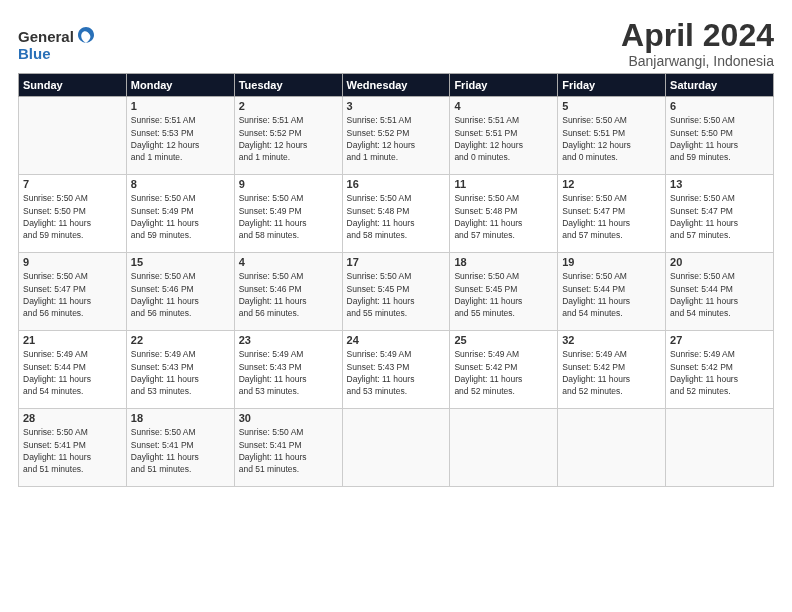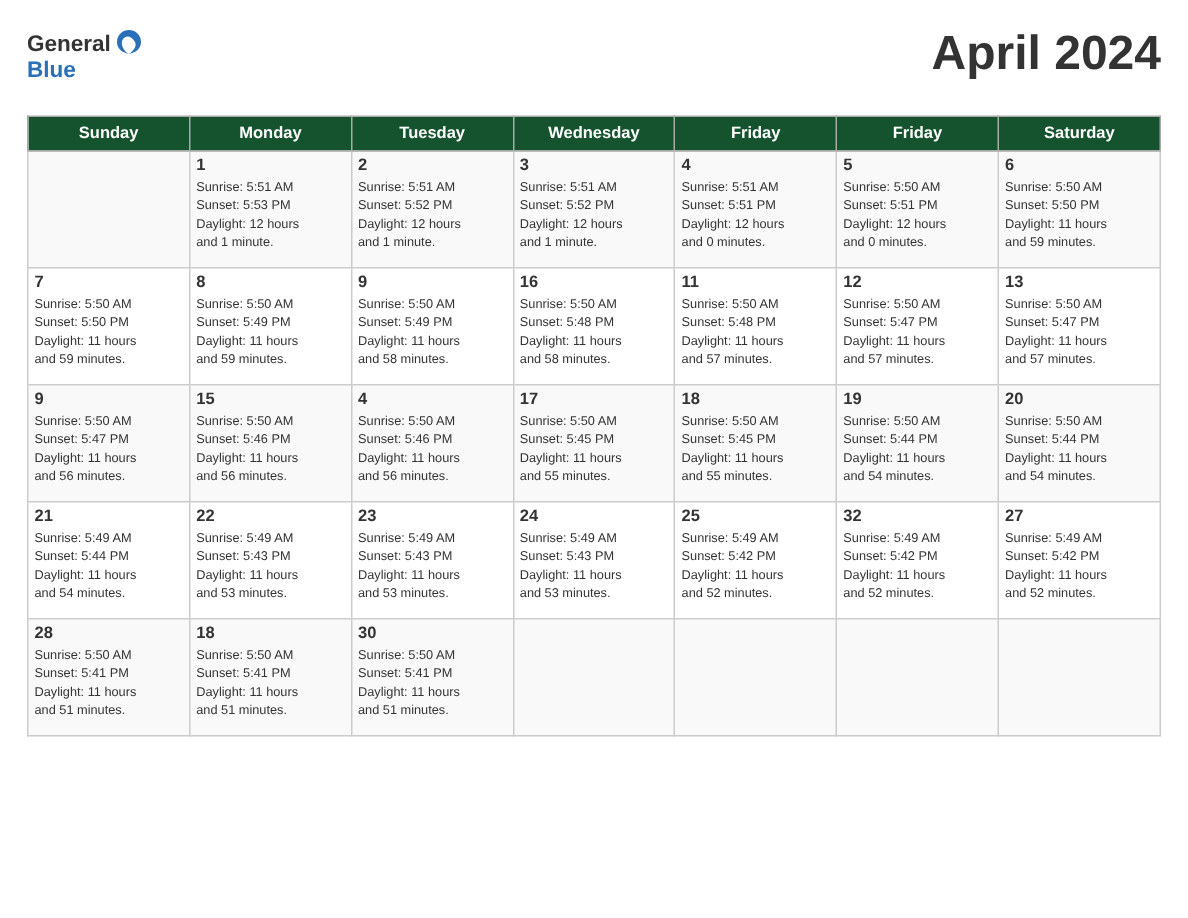--- a/index.html
+++ b/index.html
@@ -11,22 +11,22 @@
       overflow: hidden;
     }
     .page {
       width: 792px;
       height: 612px;
       padding: 18px 18px 10px 18px;
     }
     .header {
       display: flex;
       justify-content: space-between;
-      align-items: flex-start;
-      margin-bottom: 22px;
+      align-items: center;
+      margin-bottom: 4px;
     }
     .logo {
       display: flex;
       align-items: center;
     }
     .logo-general { color: #333; }
     .logo-blue { color: #1a5fa8; }
     .logo-icon {
       width: 20px;
       height: 22px;
@@ -44,26 +44,26 @@
     .subtitle {
       font-size: 14px;
       color: #555;
     }
     table {
       width: 100%;
       border-collapse: collapse;
       table-layout: fixed;
     }
     thead tr th {
-      background-color: #14532d;
+      background-color: #0f172a;
       color: #fff;
       font-size: 11px;
       font-weight: bold;
       padding: 5px 4px;
-      text-align: center;
+      text-align: left;
       border: 1px solid #aaa;
     }
     tbody tr td {
       border: 1px solid #ccc;
       vertical-align: top;
       padding: 3px 4px;
       font-size: 9px;
       color: #333;
       height: 78px;
     }
@@ -96,20 +96,21 @@
           <span class="logo-general" style="font-size:15px;font-weight:bold;color:#333;">General</span>
           <svg class="logo-icon" viewBox="0 0 20 22" xmlns="http://www.w3.org/2000/svg">
             <path d="M10 2 C14 2 18 5 18 10 C18 14 15 17 10 18 C10 18 16 14 14 10 C12 6 8 5 6 8 C4 11 6 16 10 18 C5 17 2 14 2 10 C2 5 6 2 10 2 Z" fill="#2970b8"></path>
           </svg>
         </div>
         <div class="logo-blue" style="font-size:15px;font-weight:bold;color:#2970b8;margin-top:-2px;">Blue</div>
       </div>
     </div>
     <div class="title-block">
       <div class="month-title">April 2024</div>
+      <div class="subtitle">Banjarwangi, Indonesia</div>
     </div>
   </div>
 
   <table>
     <thead>
       <tr>
         <th>Sunday</th>
         <th>Monday</th>
         <th>Tuesday</th>
         <th>Wednesday</th>

